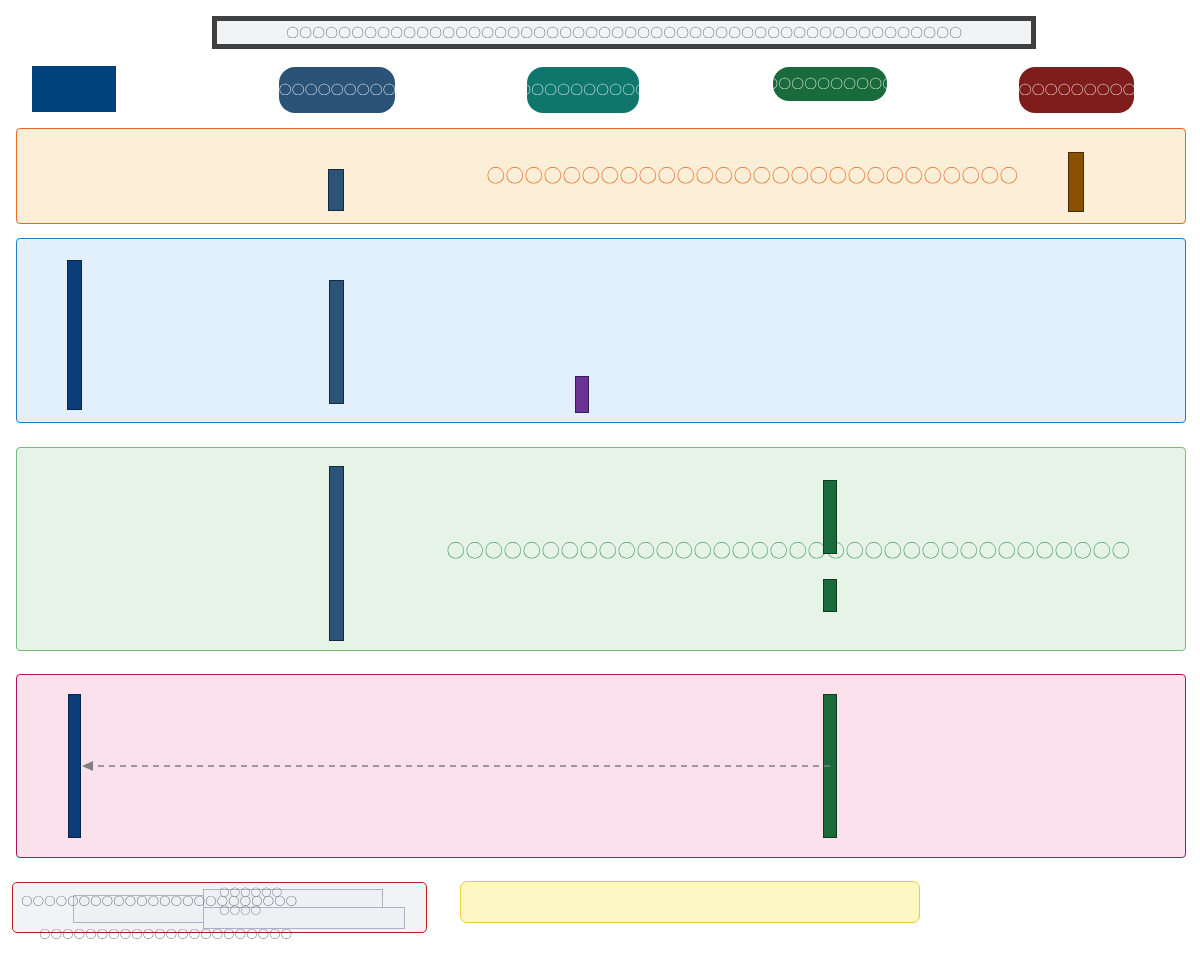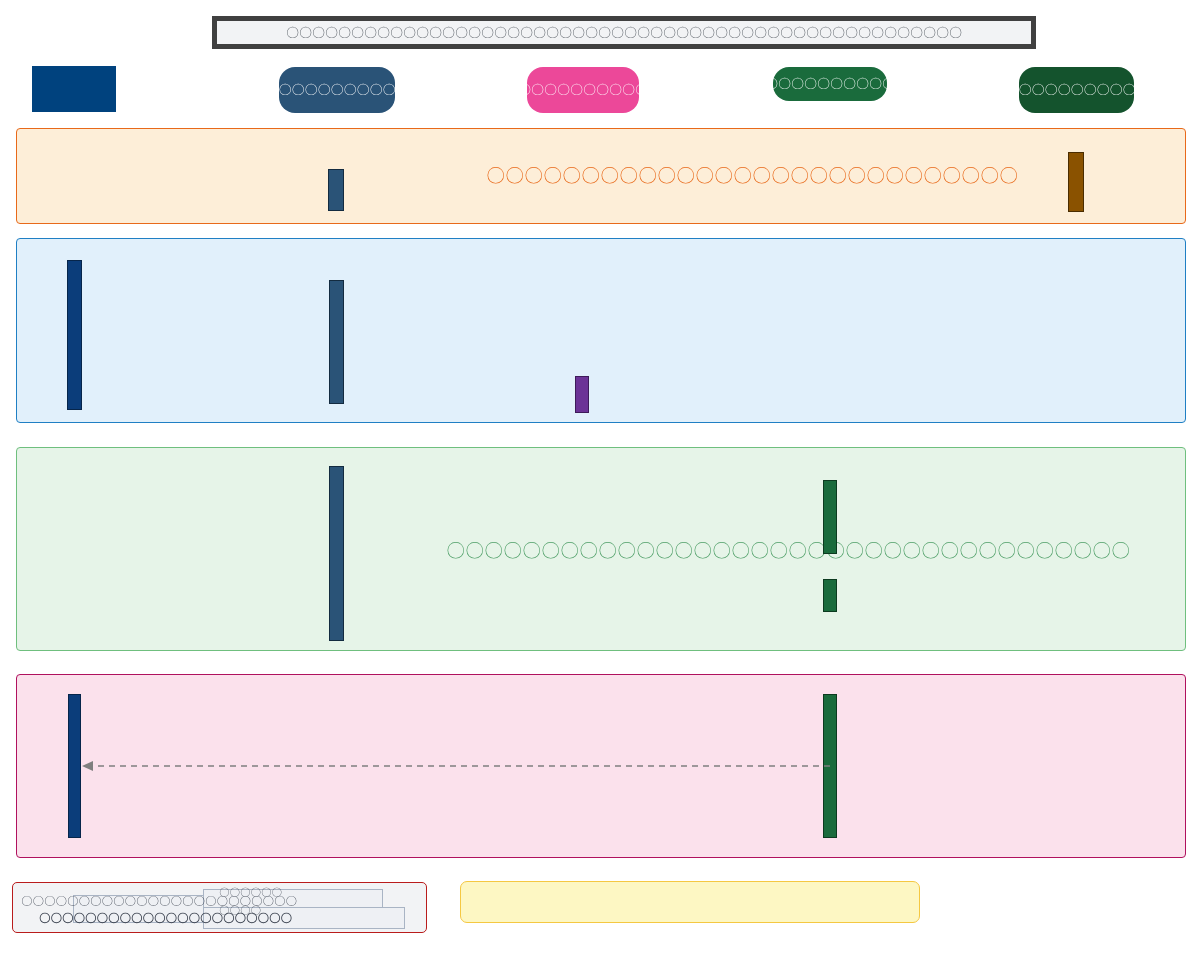--- a/index.html
+++ b/index.html
@@ -128,27 +128,27 @@
     <span class="title-text">〇〇〇〇〇〇〇〇〇〇〇〇〇〇〇〇〇〇〇〇〇〇〇〇〇〇〇〇〇〇〇〇〇〇〇〇〇〇〇〇〇〇〇〇〇〇〇〇〇〇〇〇</span>
   </div>
 
   <div id="chip-layer">
       <div class="abs chip chip-plain chip-overflow" style="left: 32px; top: 66px; width: 84px; height: 46px; background: rgb(0, 66, 126);">
         <span></span>
       </div>
       <div class="abs chip chip-overflow" style="left: 279px; top: 67px; width: 116px; height: 46px; background: rgb(42, 83, 119);">
         <span>〇〇〇〇〇〇〇〇〇</span>
       </div>
-      <div class="abs chip chip-overflow" style="left: 527px; top: 67px; width: 112px; height: 46px; background: #ec4899;">
+      <div class="abs chip chip-overflow" style="left: 527px; top: 67px; width: 112px; height: 46px; background: #0f766e;">
         <span>〇〇〇〇〇〇〇〇〇〇</span>
       </div>
       <div class="abs chip chip-overflow" style="left: 773px; top: 67px; width: 114px; height: 34px; background: rgb(26, 107, 60);">
         <span>〇〇〇〇〇〇〇〇〇〇〇〇</span>
       </div>
-      <div class="abs chip chip-overflow" style="left: 1019px; top: 67px; width: 115px; height: 46px; background: #14532d; padding-left: 40px;">
+      <div class="abs chip chip-overflow" style="left: 1019px; top: 67px; width: 115px; height: 46px; background: #7f1d1d; padding-left: 40px;">
         <span>〇〇〇〇〇〇〇〇〇〇〇〇〇〇</span>
       </div>
     </div>
 
   <div id="band-layer">
       <div class="abs band" style="left: 16px; top: 128px; width: 1170px; height: 96px; background: rgb(253, 238, 216); border-color: rgb(232, 105, 26);"></div>
       <div class="abs band-caption" style="left: 486px; top: 163px; color: rgb(232, 105, 26);">〇〇〇〇〇〇〇〇〇〇〇〇〇〇〇〇〇〇〇〇〇〇〇〇〇〇〇〇</div>
       <div class="abs band" style="left: 16px; top: 238px; width: 1170px; height: 185px; background: rgb(225, 240, 251); border-color: rgb(31, 127, 196);"></div>
       <div class="abs band" style="left: 16px; top: 447px; width: 1170px; height: 204px; background: rgb(230, 244, 232); border-color: rgb(111, 191, 126);"></div>
       <div class="abs band-caption" style="left: 446px; top: 538px; color: rgb(79, 159, 104);">〇〇〇〇〇〇〇〇〇〇〇〇〇〇〇〇〇〇〇〇〇〇〇〇〇〇〇〇〇〇〇〇〇〇〇〇</div>
@@ -175,20 +175,20 @@
 
   <div class="abs legend-outer">
     <div class="abs legend-sub" style="left:60px; top:12px; width:288px; height:28px;"></div>
     <div class="abs legend-sub" style="left:190px; top:6px; width:180px; height:22px;"></div>
     <div class="abs legend-sub" style="left:190px; top:24px; width:202px; height:22px;"></div>
 
     <div class="abs legend-text-sm" style="left:206px; top:3px;">〇〇〇〇〇〇</div>
     <div class="abs legend-text-sm" style="left:206px; top:21px;">〇〇〇〇</div>
 
     <div class="abs legend-text" style="left:8px; top:11px;">〇〇〇〇〇〇〇〇〇〇〇〇〇〇〇〇〇〇〇〇〇〇〇〇</div>
-    <div class="abs legend-text" style="left:26px; top:28px;font-weight:bold;">〇〇〇〇〇〇〇〇〇〇〇〇〇〇〇〇〇〇〇〇〇〇</div>
+    <div class="abs legend-text" style="left:26px; top:44px;">〇〇〇〇〇〇〇〇〇〇〇〇〇〇〇〇〇〇〇〇〇〇</div>
   </div>
 
   <div class="abs note-box">
     <span class="abs" style="left:12px; top:12px; font-size:12px; color:#6b5a00;"></span>
   </div>
 
 </div>
 
 </body></html>

